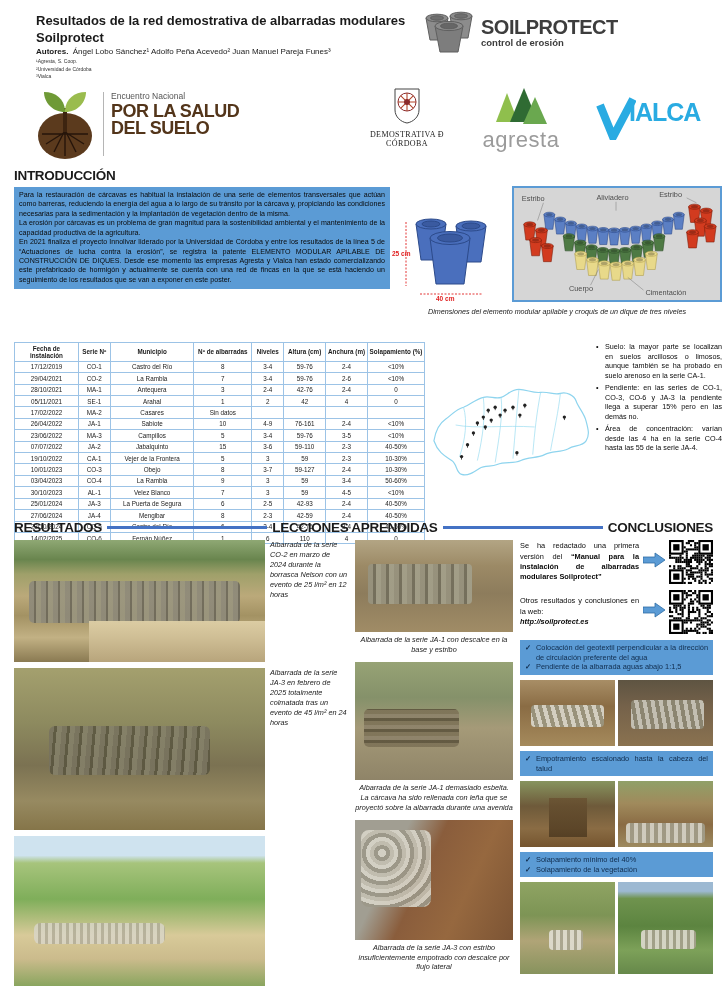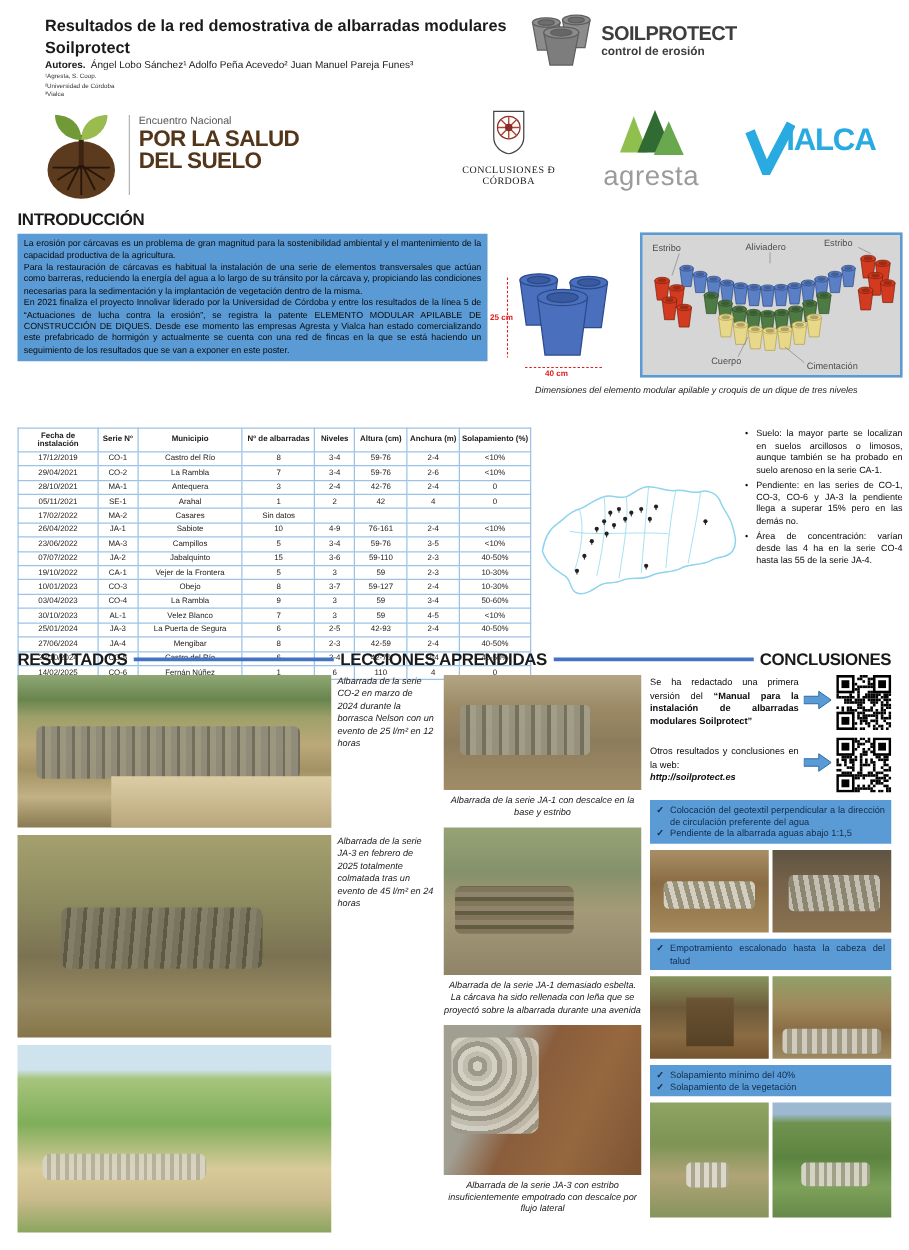--- a/index.html
+++ b/index.html
@@ -4,21 +4,21 @@
 <style>
   html,body{margin:0;padding:0;background:#fff;}
   .poster{position:relative;width:727px;height:1000px;background:#fff;overflow:hidden;
           font-family:"Liberation Sans",sans-serif;color:#111;}
   
   .title{position:absolute;left:36px;top:12px;width:382px;font-size:13px;font-weight:bold;line-height:1.32;color:#1a1a1a;}
   .authors{position:absolute;left:36px;top:47px;font-size:8px;color:#1a1a1a;}
   .authors b{margin-right:2px;}
   .affils{position:absolute;left:36px;top:58px;font-size:5px;line-height:1.5;color:#333;}
   .sp-logo{position:absolute;left:423px;top:8px;display:flex;align-items:center;gap:6px;}
-  .sp-name{font-size:16px;font-weight:bold;letter-spacing:-0.5px;color:#3d3d3d;line-height:1;}
+  .sp-name{font-size:20px;font-weight:bold;letter-spacing:-0.5px;color:#3d3d3d;line-height:1;}
   .sp-tag{font-size:9.5px;font-weight:bold;color:#3d3d3d;line-height:1.2;}
   
   .logo-plant{position:absolute;left:32px;top:86px;}
   .logo-div{position:absolute;left:103px;top:92px;width:1px;height:64px;background:#b5b5b5;}
   .enc{position:absolute;left:111px;top:92px;line-height:1;}
   .enc-1{font-size:8.5px;color:#555;margin-bottom:2px;}
   .enc-2,.enc-3{font-size:18px;font-weight:bold;color:#53351a;letter-spacing:-0.5px;line-height:0.95;}
   .uco{position:absolute;left:348px;top:88px;width:118px;text-align:center;}
   .uco-name{font-family:"Liberation Serif",serif;font-size:8px;letter-spacing:0.4px;color:#222;margin-top:2px;}
   .agresta{position:absolute;left:466px;top:88px;width:110px;text-align:center;}
@@ -165,21 +165,21 @@
     <span>
       <svg width="30" height="36" viewBox="0 0 30 36">
         <path d="M3,1 H27 V22 C27,29 21,34 15,35 C9,34 3,29 3,22 Z" fill="#fff" stroke="#444" stroke-width="1"></path>
         <circle cx="15" cy="14" r="9" fill="#fff" stroke="#8a2a2a" stroke-width="1"></circle>
         <g stroke="#b4452a" stroke-width="1.1">
           <path d="M15,5 V23 M6,14 H24 M8.6,7.6 L21.4,20.4 M21.4,7.6 L8.6,20.4"></path>
         </g>
         <circle cx="15" cy="14" r="3" fill="#8a2a2a"></circle>
       </svg>
     </span>
-    <div class="uco-name">CONCLUSIONES Đ CÓRDOBA</div>
+    <div class="uco-name">DEMOSTRATIVA Đ CÓRDOBA</div>
   </div>
   <div class="agresta">
     <span>
       <svg width="54" height="36" viewBox="0 0 54 36">
         <polygon points="13,5 2,34 24,34" fill="#8fbf4d"></polygon>
         <polygon points="30,0 16,34 44,34" fill="#2f6b33"></polygon>
         <polygon points="41,9 29,36 53,36" fill="#6aa84f"></polygon>
       </svg>
     </span>
     <div class="agresta-name">agresta</div>
@@ -188,22 +188,22 @@
     <span>
       <svg width="40" height="44" viewBox="0 0 40 44">
         <path d="M4,9 L17,41 L37,3" fill="none" stroke="#29abe2" stroke-width="8"></path>
       </svg>
     </span>
     <span class="vialca-rest">IALCA</span>
   </div>
 
   <div class="sec-h h-intro">INTRODUCCIÓN</div>
   <div class="intro-box">
+    <p>Para la restauración de cárcavas es habitual la instalación de una serie de elementos transversales que actúan como barreras, reduciendo la energía del agua a lo largo de su tránsito por la cárcava y, propiciando las condiciones necesarias para la sedimentación y la implantación de vegetación dentro de la misma.</p>
     <p>La erosión por cárcavas es un problema de gran magnitud para la sostenibilidad ambiental y el mantenimiento de la capacidad productiva de la agricultura.</p>
-    <p>Para la restauración de cárcavas es habitual la instalación de una serie de elementos transversales que actúan como barreras, reduciendo la energía del agua a lo largo de su tránsito por la cárcava y, propiciando las condiciones necesarias para la sedimentación y la implantación de vegetación dentro de la misma.</p>
     <p>En 2021 finaliza el proyecto Innolivar liderado por la Universidad de Córdoba y entre los resultados de la línea 5 de “Actuaciones de lucha contra la erosión”, se registra la patente ELEMENTO MODULAR APILABLE DE CONSTRUCCIÓN DE DIQUES. Desde ese momento las empresas Agresta y Vialca han estado comercializando este prefabricado de hormigón y actualmente se cuenta con una red de fincas en la que se está haciendo un seguimiento de los resultados que se van a exponer en este poster.</p>
   </div>
 
   <span class="module-fig">
     <svg width="116" height="108" viewBox="0 0 116 108">
       <g stroke="#2c4a8a" stroke-width="1">
         <path d="M24,30 L29,66 L49,66 L54,30 Z" fill="#4a6fbd"></path>
           <ellipse cx="39" cy="30" rx="15" ry="5" fill="#4a6fbd"></ellipse>
           <ellipse cx="39" cy="30" rx="9" ry="3" fill="#3a5aa0"></ellipse>
         <path d="M64,32 L69,68 L89,68 L94,32 Z" fill="#4a6fbd"></path>

